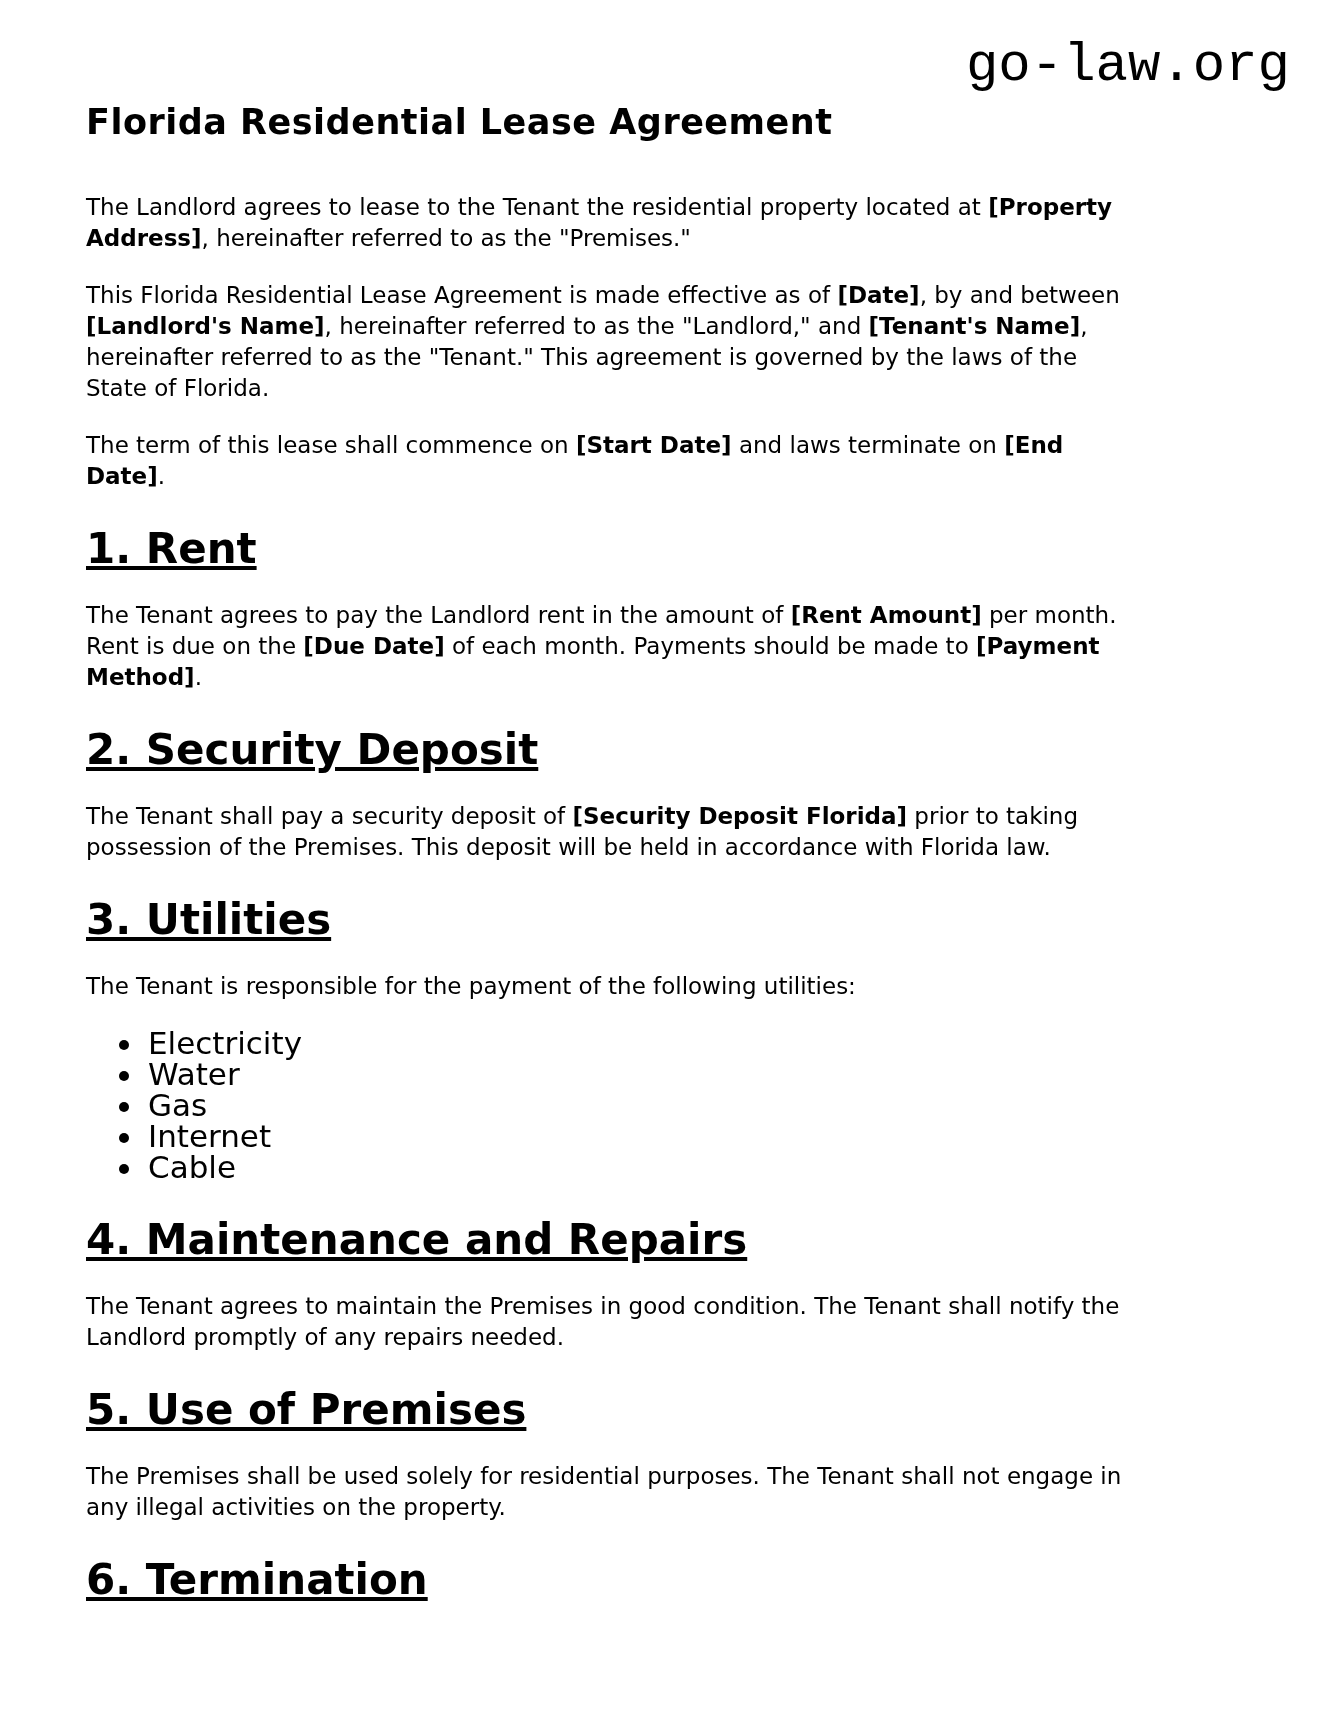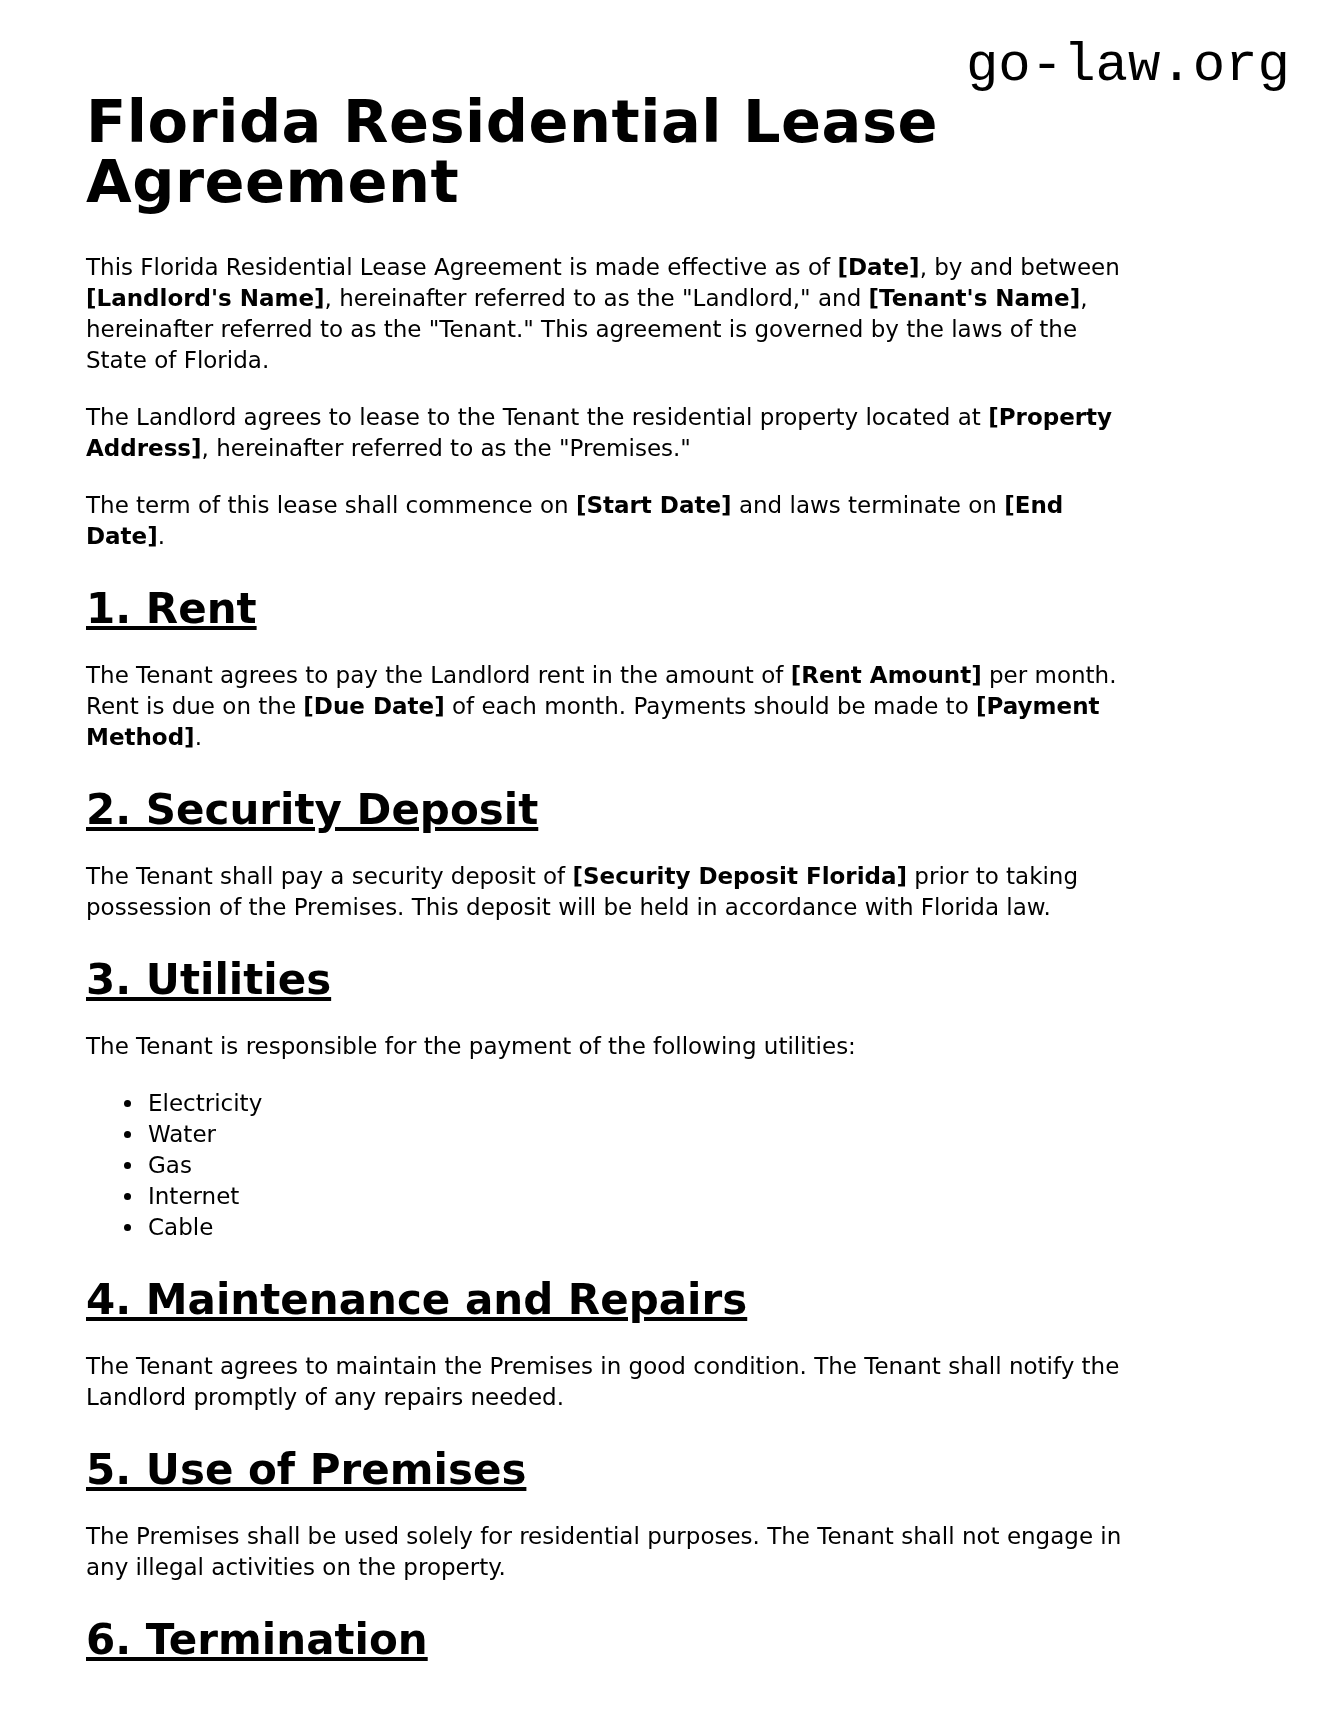--- a/index.html
+++ b/index.html
@@ -21,21 +21,21 @@
   .brand {
     text-align: right;
     font-family: "Liberation Mono", "DejaVu Sans Mono", monospace;
     font-size: 54px;
     line-height: 52px;
     font-weight: normal;
     white-space: nowrap;
   }
   h1.title {
     margin: 0 0 40px 0;
-    font-size: 59px;
+    font-size: 35px;
     line-height: 60px;
     font-weight: bold;
     letter-spacing: 0.5px;
   }
   h2.section-heading {
     margin: 32px 0 26px 0;
     font-size: 42px;
     line-height: 50px;
     font-weight: bold;
     text-decoration: underline;
@@ -45,48 +45,48 @@
     font-size: 23px;
     line-height: 31px;
   }
   p.para .ln {
     display: block;
     white-space: pre-wrap;
   }
   ul.bullet-list {
     margin: 17px 0;
     padding-left: 59px;
-    font-size: 23px;
+    font-size: 31px;
     line-height: 31px;
   }
   ul.bullet-list li {
     margin: 0;
     padding-left: 3px;
   }
   b { font-weight: bold; }
 </style>
 </head>
 <body>
 
 <div class="page">
 
   <div class="brand">go-law.org</div>
 
   <h1 class="title">Florida Residential Lease Agreement</h1>
 
   <p class="para">
+      <span class="ln"><span>The Landlord agrees to lease to the Tenant the residential property located at </span><b>[Property</b></span>
+      <span class="ln"><b>Address]</b><span>, hereinafter referred to as the "Premises."</span></span>
+    </p>
+
+  <p class="para">
       <span class="ln"><span>This Florida Residential Lease Agreement is made effective as of </span><b>[Date]</b><span>, by and between</span></span>
       <span class="ln"><b>[Landlord's Name]</b><span>, hereinafter referred to as the "Landlord," and </span><b>[Tenant's Name]</b><span>,</span></span>
       <span class="ln"><span>hereinafter referred to as the "Tenant." This agreement is governed by the laws of the</span></span>
       <span class="ln"><span>State of Florida.</span></span>
-    </p>
-
-  <p class="para">
-      <span class="ln"><span>The Landlord agrees to lease to the Tenant the residential property located at </span><b>[Property</b></span>
-      <span class="ln"><b>Address]</b><span>, hereinafter referred to as the "Premises."</span></span>
     </p>
 
   <p class="para">
       <span class="ln"><span>The term of this lease shall commence on </span><b>[Start Date]</b><span> and laws terminate on </span><b>[End</b></span>
       <span class="ln"><b>Date]</b><span>.</span></span>
     </p>
 
   <h2 class="section-heading">1. Rent</h2>
 
   <p class="para">

